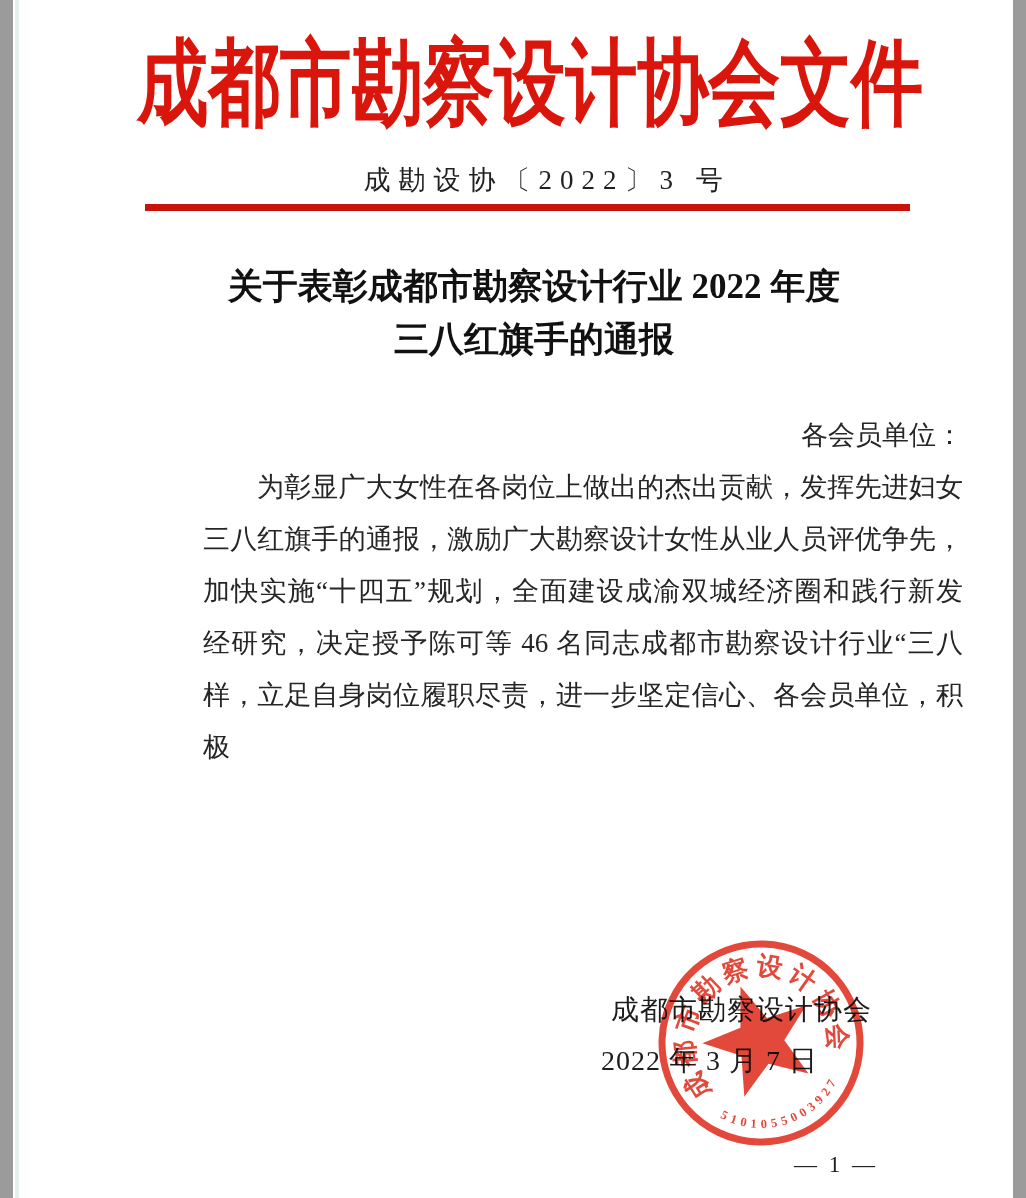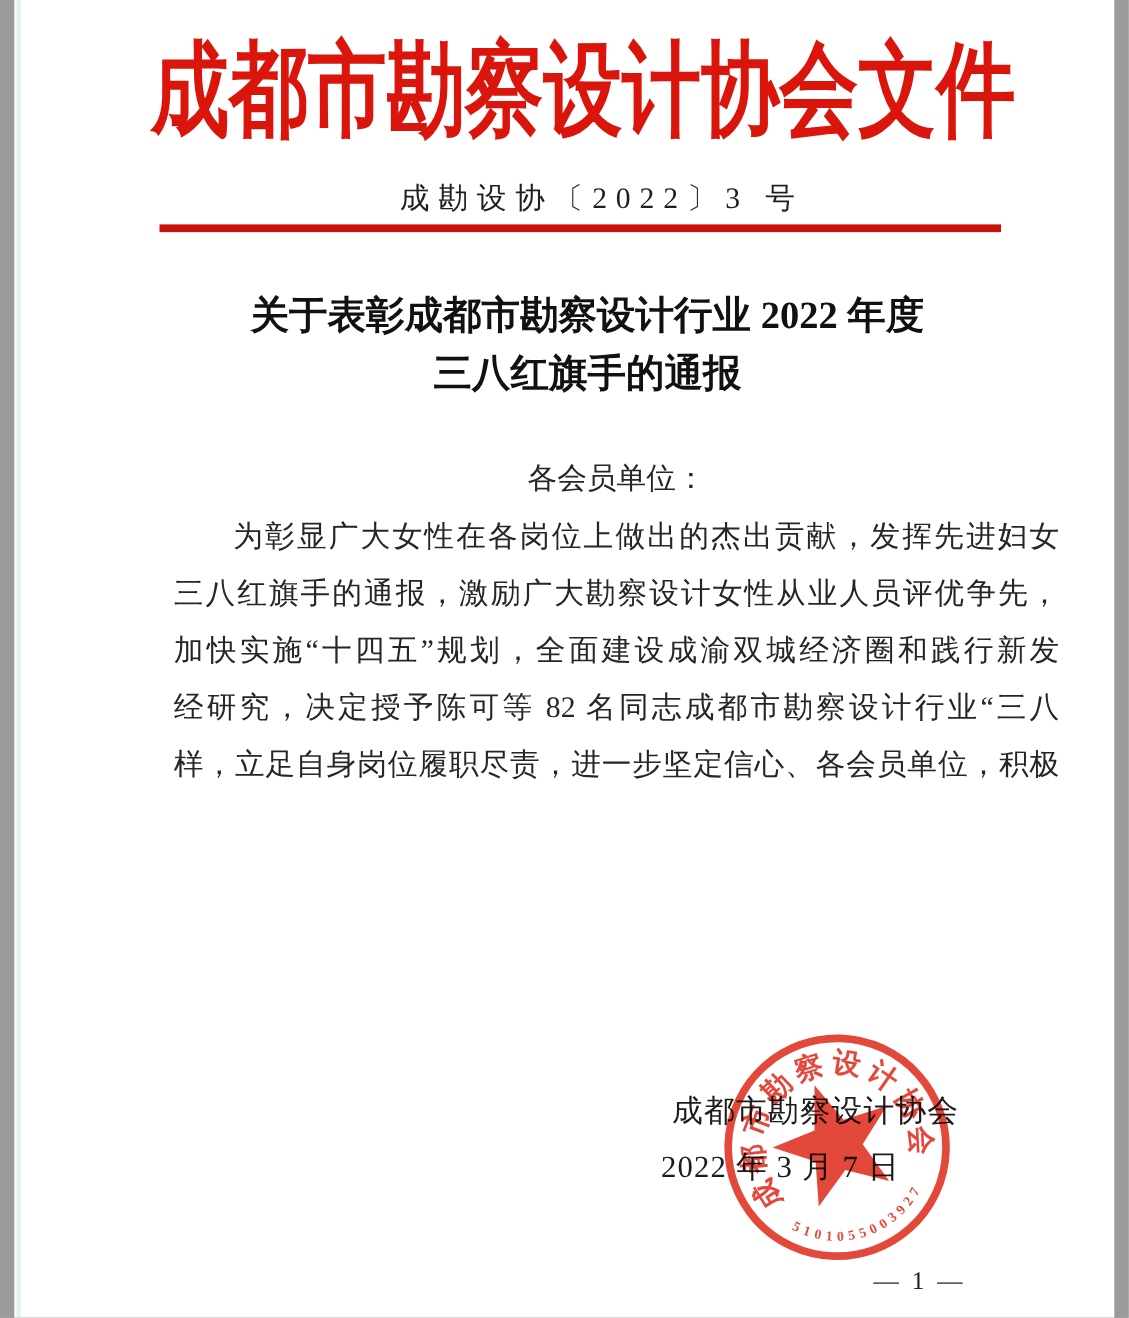--- a/index.html
+++ b/index.html
@@ -40,26 +40,26 @@
     position:absolute;top:260px;left:8px;width:1026px;
     text-align:center;font-weight:bold;
     font-size:35px;line-height:53px;color:#111111;
   }
   .body-block{
     position:absolute;left:145px;top:409px;width:805px;
     font-size:27px;color:#262626;
   }
   .line{
     height:52px;line-height:52px;
-    text-align:justify;text-align-last:justify;
+    text-align:justify;text-align-last:justify;margin-left:45px;
   }
   .line.indent{text-indent:54px;}
   .line.last{text-align:justify;text-align-last:left;}
   .salutation{
-    height:52px;line-height:52px;text-align:center;
+    height:52px;line-height:52px;text-align:right;
   }
   .signature{
     position:absolute;top:991px;right:141px;
     font-size:28px;color:#1c1c1c;letter-spacing:1px;
   }
   .sig-date{
     position:absolute;top:1042px;right:195px;
     font-size:28px;color:#1c1c1c;letter-spacing:1px;
   }
   .seal{
@@ -94,21 +94,21 @@
     <div>关于表彰成都市勘察设计行业 2022 年度</div>
     <div>三八红旗手的通报</div>
   </div>
 
   <div class="body-block">
     <div class="salutation">各会员单位：</div>
     <div id="body-lines">
         <div class="line indent">为彰显广大女性在各岗位上做出的杰出贡献，发挥先进妇女</div>
         <div class="line">三八红旗手的通报，激励广大勘察设计女性从业人员评优争先，</div>
         <div class="line">加快实施“十四五”规划，全面建设成渝双城经济圈和践行新发</div>
-        <div class="line">经研究，决定授予陈可等 82 名同志成都市勘察设计行业“三八</div>
+        <div class="line">经研究，决定授予陈可等 46 名同志成都市勘察设计行业“三八</div>
         <div class="line">样，立足自身岗位履职尽责，进一步坚定信心、各会员单位，积极</div>
       </div>
   </div>
 
   <div class="signature">成都市勘察设计协会</div>
 
   <div class="sig-date">2022 年 3 月 7 日</div>
 
   <svg class="seal" viewBox="-116 -116 232 232">
     <g transform="rotate(-20)">

